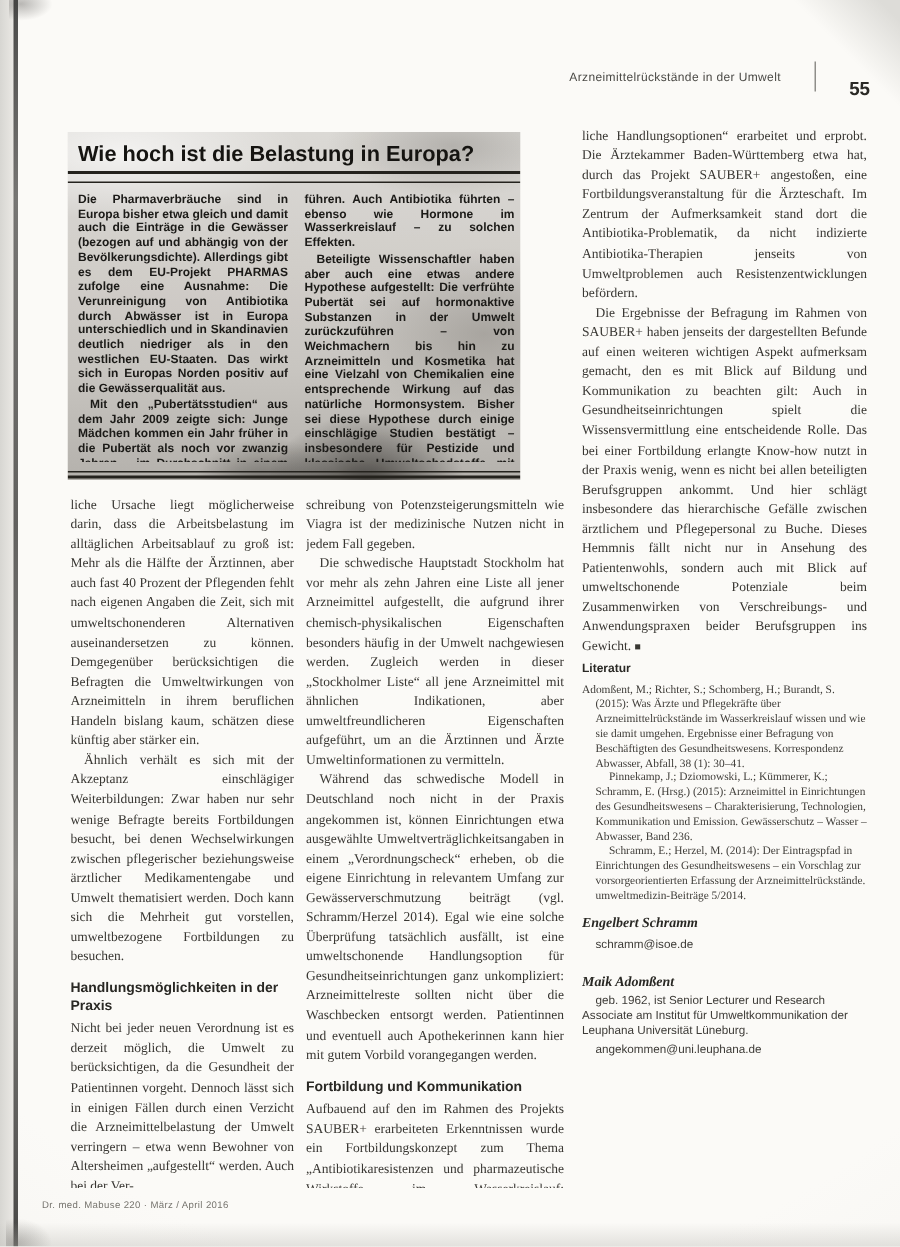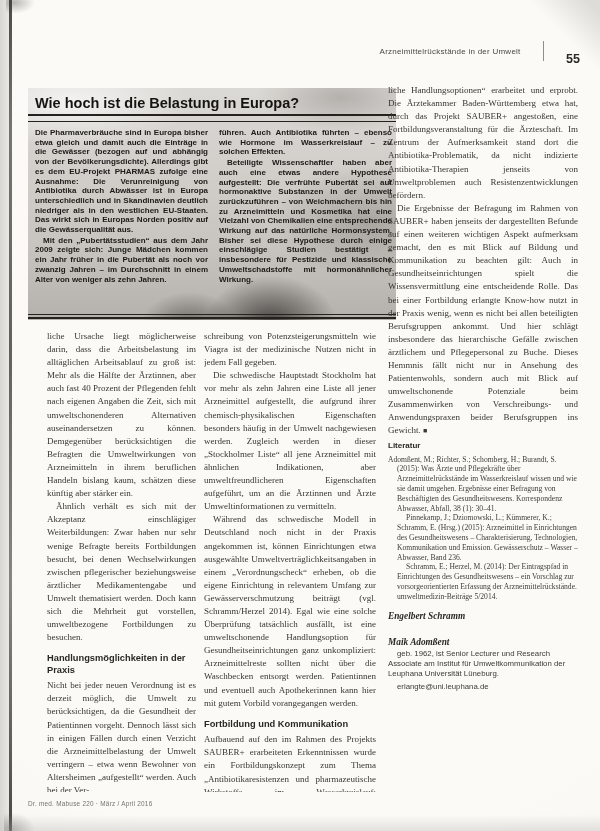--- a/index.html
+++ b/index.html
@@ -24,21 +24,21 @@
   .smudge-bl { position:absolute; left:4px; bottom:0; width:46px; height:40px;
     background:radial-gradient(34px 24px at 15% 95%, rgba(70,68,64,.30), rgba(70,68,64,0) 70%); }
 
   
   .header { position:absolute; top:36px; right:20px; display:flex; align-items:center; gap:22px; }
   .header .sect { font-family:"Liberation Sans", sans-serif; font-size:8px; letter-spacing:.25px; color:#4b4a46; }
   .header .div { width:1.5px; height:20px; background:#8f8e8a; }
   .header .pnum { font-family:"Liberation Sans", sans-serif; font-size:12.5px; font-weight:bold; color:#2c2b28;margin-top:16px; }
 
   
-  .infobox { position:absolute; left:28px; top:88px; width:368px; height:232px; overflow:hidden;
+  .infobox { position:absolute; left:45px; top:88px; width:302px; height:232px; overflow:hidden;
     background:
       radial-gradient(95px 70px at 66% 102%, rgba(38,36,33,.78), rgba(38,36,33,0) 70%),
       radial-gradient(70px 52px at 44% 104%, rgba(52,50,46,.62), rgba(52,50,46,0) 72%),
       radial-gradient(130px 80px at 92% 58%, rgba(125,121,115,.45), rgba(125,121,115,0) 72%),
       radial-gradient(160px 60px at 12% 6%, rgba(255,255,255,.65), rgba(255,255,255,0) 75%),
       radial-gradient(120px 50px at 85% 4%, rgba(110,107,102,.35), rgba(110,107,102,0) 70%),
       linear-gradient(180deg,#d9d7d3 0%,#cfccc8 38%,#c7c4bf 68%,#b3b0ab 100%);
   }
   .infobox-title { padding:7px 8px 0 7px; font-family:"Liberation Sans", sans-serif;
     font-size:14.5px; font-weight:bold; color:#171613; }
@@ -135,24 +135,25 @@
       <p>liche Handlungsoptionen“ erarbeitet und erprobt. Die Ärztekammer Baden-Württemberg etwa hat, durch das Projekt SAUBER+ angestoßen, eine Fortbildungsveranstaltung für die Ärzteschaft. Im Zentrum der Aufmerksamkeit stand dort die Antibiotika-Problematik, da nicht indizierte Antibiotika-Therapien jenseits von Umweltproblemen auch Resistenzentwicklungen befördern.</p>
       <p><span>Die Ergebnisse der Befragung im Rahmen von SAUBER+ haben jenseits der dargestellten Befunde auf einen weiteren wichtigen Aspekt aufmerksam gemacht, den es mit Blick auf Bildung und Kommunikation zu beachten gilt: Auch in Gesundheitseinrichtungen spielt die Wissensvermittlung eine entscheidende Rolle. Das bei einer Fortbildung erlangte Know-how nutzt in der Praxis wenig, wenn es nicht bei allen beteiligten Berufsgruppen ankommt. Und hier schlägt insbesondere das hierarchische Gefälle zwischen ärztlichem und Pflegepersonal zu Buche. Dieses Hemmnis fällt nicht nur in Ansehung des Patientenwohls, sondern auch mit Blick auf umweltschonende Potenziale beim Zusammenwirken von Verschreibungs- und Anwendungspraxen beider Berufsgruppen ins Gewicht.</span> <span class="endmark">■</span></p>
 
       <div class="lit-head">Literatur</div>
       <p class="ref">Adomßent, M.; Richter, S.; Schomberg, H.; Burandt, S. (2015): Was Ärzte und Pflegekräfte über Arzneimittelrückstände im Wasserkreislauf wissen und wie sie damit umgehen. Ergebnisse einer Befragung von Beschäftigten des Gesundheitswesens. Korrespondenz Abwasser, Abfall, 38 (1): 30–41.</p>
       <p class="ref">Pinnekamp, J.; Dziomowski, L.; Kümmerer, K.; Schramm, E. (Hrsg.) (2015): Arzneimittel in Einrichtungen des Gesundheitswesens – Charakterisierung, Technologien, Kommunikation und Emission. Gewässerschutz – Wasser – Abwasser, Band 236.</p>
       <p class="ref">Schramm, E.; Herzel, M. (2014): Der Eintragspfad in Einrichtungen des Gesundheitswesens – ein Vorschlag zur vorsorgeorientierten Erfassung der Arzneimittelrückstände. umweltmedizin-Beiträge 5/2014.</p>
 
       <div class="author author-first">
         <p class="author-name">Engelbert Schramm</p>
+        <p class="author-mail">schramm@isoe.de</p>
       </div>
       <div class="author">
         <p class="author-name">Maik Adomßent</p>
         <p class="author-bio">geb. 1962, ist Senior Lecturer und Research Associate am Institut für Umweltkommunikation der Leuphana Universität Lüneburg.</p>
-        <p class="author-mail">erlangte@uni.leuphana.de</p>
+        <p class="author-mail">angekommen@uni.leuphana.de</p>
       </div>
     </div>
 
     <div class="footer">Dr. med. Mabuse 220 · März / April 2016</div>
 
   </div>
 </div>
 
 </body></html>

